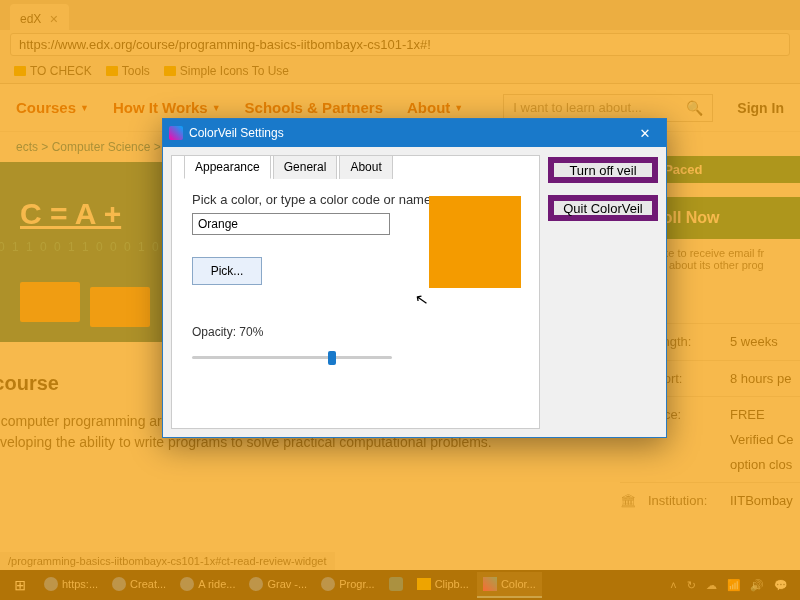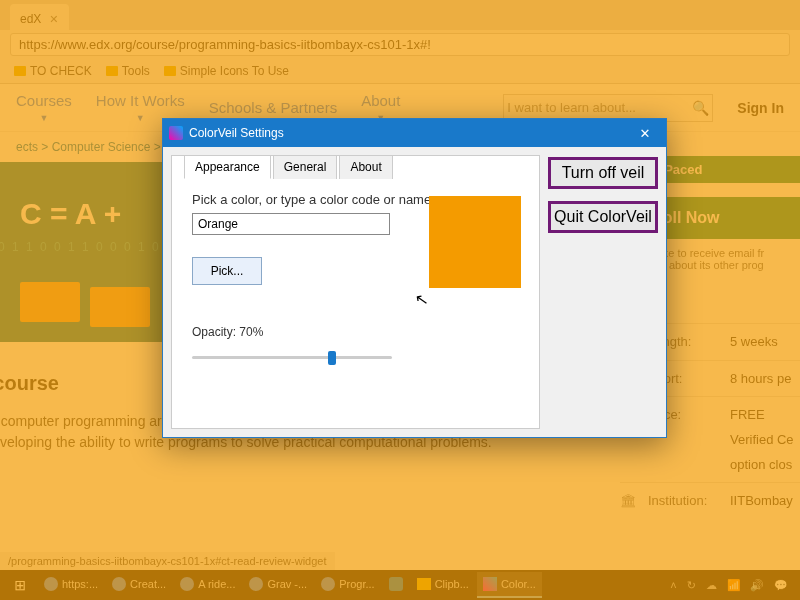--- a/index.html
+++ b/index.html
@@ -14,29 +14,29 @@
 .tab .x { font-size: 11px; color: #777; }
 .url-bar { background: #f5f5f5; height: 28px; display: flex; align-items: center; padding: 0 10px; }
 .url-field { flex: 1; font-size: 13px; color: #333; background: #fff; border: 1px solid #ccc; padding: 3px 8px; border-radius: 3px; }
 .bookmarks { background: #f5f5f5; height: 26px; display: flex; align-items: center; gap: 14px; padding: 0 14px; font-size: 12px; color: #444; border-bottom: 1px solid #ccc; }
 .bookmarks .bm { display: flex; align-items: center; gap: 4px; }
 .folder-icon { width: 12px; height: 10px; background: #e2b700; border-radius: 1px; display: inline-block; }
 
 
 .page { position: absolute; top: 84px; left: 0; right: 0; bottom: 30px; background: #fff; z-index: 5; }
 .edx-nav { height: 48px; display: flex; align-items: center; gap: 24px; padding: 0 16px; border-bottom: 1px solid #eee; }
-.edx-nav .nav-item { font-size: 15px; font-weight: 400; color: #3b82f6; display: flex; align-items: center; gap: 4px; flex-direction: column; }
+.edx-nav .nav-item { font-size: 15px; font-weight: 700; color: #c2410c; display: flex; align-items: center; gap: 4px; }
 .caret { font-size: 9px; }
-.search-box { margin-left: auto; border: 1px solid #ccc; padding: 5px 3px; display: flex; align-items: center; gap: 20px; width: 210px; font-size: 13px; color: #888; }
+.search-box { margin-left: auto; border: 1px solid #ccc; padding: 5px 9px; display: flex; align-items: center; gap: 20px; width: 210px; font-size: 13px; color: #888; }
 .search-box .mag { margin-left: auto; font-size: 14px; color: #666; }
 .signin { font-size: 14px; font-weight: 600; color: #333; }
 .breadcrumb { font-size: 12px; color: #0075b4; padding: 8px 16px; }
 
 .hero { position: relative; left: -60px; width: 520px; height: 180px; background: #0a7a8a; overflow: hidden; }
-.hero .formula { position: absolute; top: 35px; left: 80px; color: #fff; font-size: 30px; font-weight: 700; }
+.hero .formula { position: absolute; top: 35px; left: 80px; color: #fff; font-size: 30px; font-weight: 700; text-decoration: underline; }
 .hero .bits { position: absolute; top: 78px; left: 30px; color: #2aa9b8; font-size: 12px; letter-spacing: 2px; }
 .hero .box1 { position: absolute; bottom: 20px; left: 80px; width: 60px; height: 40px; background: #e6a23c; border-radius: 2px; }
 .hero .box2 { position: absolute; bottom: 15px; left: 150px; width: 60px; height: 40px; background: #e6a23c; border-radius: 2px; }
 
 .about { padding: 30px 0 0 0; margin-left: -60px; width: 640px; }
 .about h2 { font-size: 20px; font-weight: 700; color: #333; margin-bottom: 16px; }
 .about p { font-size: 14px; color: #444; line-height: 1.5; }
 .topics { font-size: 14px; color: #444; margin-top: 16px; }
 .bottom-url { position: absolute; bottom: 0; left: 0; background: #f0f0f0; font-size: 11px; color: #555; padding: 3px 8px; }
 
@@ -65,21 +65,21 @@
 .color-input { width: 198px; border: 1px solid #888; padding: 3px 5px; font-size: 12px; }
 .btn-row { display: flex; gap: 14px; margin-top: 22px; align-items: flex-end; }
 .btn { width: 70px; height: 28px; border: 1px solid #8aa8c8; background: #e8f0fb; font-size: 12px; display: flex; align-items: center; justify-content: center; }
 .btn.random { background: #eee; border: 1px solid #aaa; }
 .swatch { position: absolute; top: 40px; right: 18px; width: 92px; height: 92px; background: #f49b00; }
 .opacity-label { font-size: 12px; color: #333; margin-top: 40px; }
 .slider { position: relative; width: 200px; height: 16px; margin-top: 10px; }
 .slider .track { position: absolute; top: 7px; left: 0; right: 0; height: 3px; background: #ccc; border-radius: 2px; }
 .slider .thumb { position: absolute; top: 2px; left: 136px; width: 8px; height: 14px; background: #1979ca; border-radius: 2px; }
 .side-btns { width: 110px; display: flex; flex-direction: column; gap: 12px; padding-top: 2px; }
-.side-btn { height: 32px; background: #e8e8e8; border: 3px solid #701a75; font-size: 16px; display: flex; align-items: center; justify-content: center; }
+.side-btn { height: 26px; background: #e8e8e8; border: 6px solid #701a75; font-size: 13px; display: flex; align-items: center; justify-content: center; }
 
 .cursor { position: absolute; top: 290px; left: 415px; z-index: 200; font-size: 16px; color: #000; transform: rotate(-10deg); }
 
 
 .taskbar { position: absolute; bottom: 0; left: 0; right: 0; height: 30px; background: #1a1a1a; display: flex; align-items: center; z-index: 20; padding: 0 4px; gap: 2px; }
 .start { width: 32px; height: 30px; display: flex; align-items: center; justify-content: center; color: #fff; font-size: 14px; }
 .task-item { height: 26px; padding: 0 6px; display: flex; align-items: center; gap: 4px; font-size: 11px; color: #ddd; border-bottom: 2px solid transparent; }
 .task-item.active { background: #3a3a3a; border-bottom: 2px solid #76b9ed; }
 .task-item .ico { width: 14px; height: 14px; border-radius: 50%; background: #4285f4; display: inline-block; }
 .task-item .ico-edge { width: 14px; height: 14px; border-radius: 3px; background: #0078d7; }

